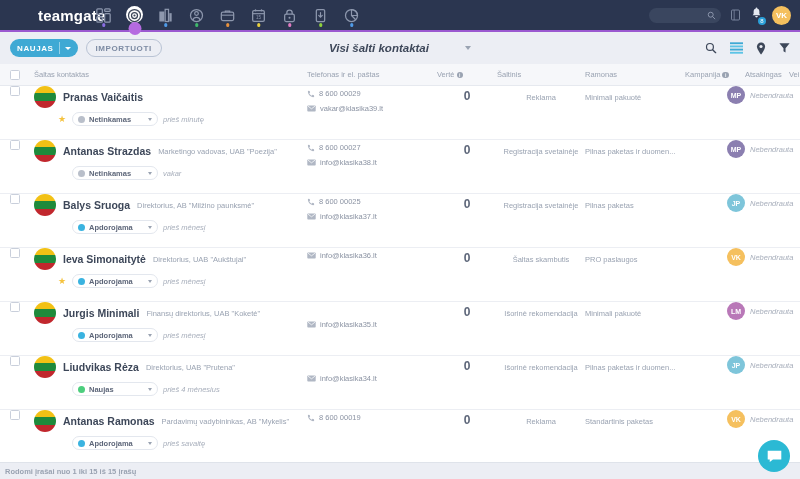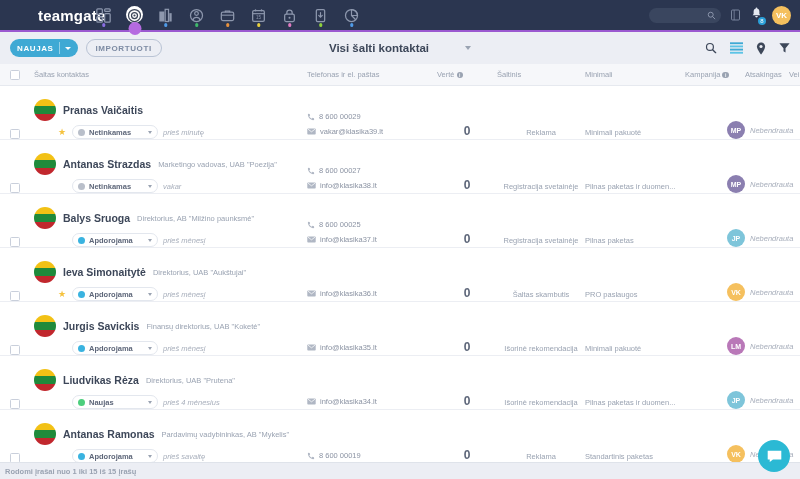--- a/index.html
+++ b/index.html
@@ -108,37 +108,37 @@
     display: flex; align-items: center; padding: 0 9px;
     margin-left: 8px; cursor: pointer;
   }
   .toolbar-title {
     position: absolute; left: 0; right: 0; margin: 0 auto;
     width: 260px; text-align: center;
     display: flex; align-items: center; justify-content: center; gap: 36px;
     pointer-events: none;
   }
   .toolbar-title .ttl {
-    font-size: 11.5px; font-weight: bold; color: #3d4759;
+    font-size: 11.5px; font-weight: bold; color: #3d4759; font-style: italic;
   }
   .toolbar-right {
     margin-left: auto; display: flex; align-items: center; gap: 13px;
     position: relative; z-index: 2;
   }
   .ticon { cursor: pointer; display: flex; }
 
   
   .tablewrap { background: #ffffff; }
   .thead {
     height: 22px; display: flex; align-items: center;
     background: #f6f7fa; border-bottom: 1px solid #e6e9ef;
     font-size: 7.5px; color: #9aa3b2;
   }
   .row {
-    height: 54px; display: flex; align-items: flex-end;
+    height: 54px; display: flex; align-items: flex-start;
     border-bottom: 1px solid #eceef3; background: #fff;
   }
   .c-check  { width: 30px; display: flex; justify-content: center; align-items: center; flex: none; }
   .c-name   { width: 277px; flex: none; padding-left: 4px; }
   .c-phone  { width: 130px; flex: none; }
   .c-value  { width: 60px; flex: none; text-align: center; }
   .c-source { width: 88px; flex: none; text-align: center; }
   .c-need   { width: 100px; flex: none; }
   .c-camp   { width: 42px; flex: none; text-align: center; }
 
@@ -382,21 +382,21 @@
   <div class="thead">
     <div class="c-check">
       <span class="chk"></span>
     </div>
     <div class="c-name">Šaltas kontaktas</div>
     <div class="c-phone">Telefonas ir el. paštas</div>
     <div class="c-value" style="text-align:left">
       <span>Vertė</span><span class="hdr-info">i</span>
     </div>
     <div class="c-source">Šaltinis</div>
-    <div class="c-need">Minimali</div>
+    <div class="c-need">Ramonas</div>
     <div class="c-camp" style="text-align:left;width:60px">
       <span>Kampanija</span><span class="hdr-info">i</span>
     </div>
     <div style="width:40px;flex:none">Atsakingas</div>
     <div style="width:40px;flex:none;padding-left:4px">Veiksmai</div>
   </div>
 
   <div class="scrollzone" id="rows">
       <div class="row">
     <div class="c-check">
@@ -568,21 +568,21 @@
       <span class="timeago">Nebendrauta</span>
     </div>
     </div>
       <div class="row">
     <div class="c-check">
       <span class="chk"></span>
     </div>
     <div class="c-name">
       <div class="name-top">
         <span class="flag"></span>
-        <span class="pname">Jurgis Savickis</span>
+        <span class="pname">Jurgis Minimali</span>
         <span class="ptitle">Finansų direktorius, UAB "Koketė"</span>
       </div>
       <div class="name-bot">
         <span class="star off">★</span>
         <span class="statuspill">
           <span class="sdot" style="background:#3ab3e0"></span>
           <span class="stext">Apdorojama</span>
           <span class="caret"></span>
         </span>
         <span class="timeago">prieš mėnesį</span>

